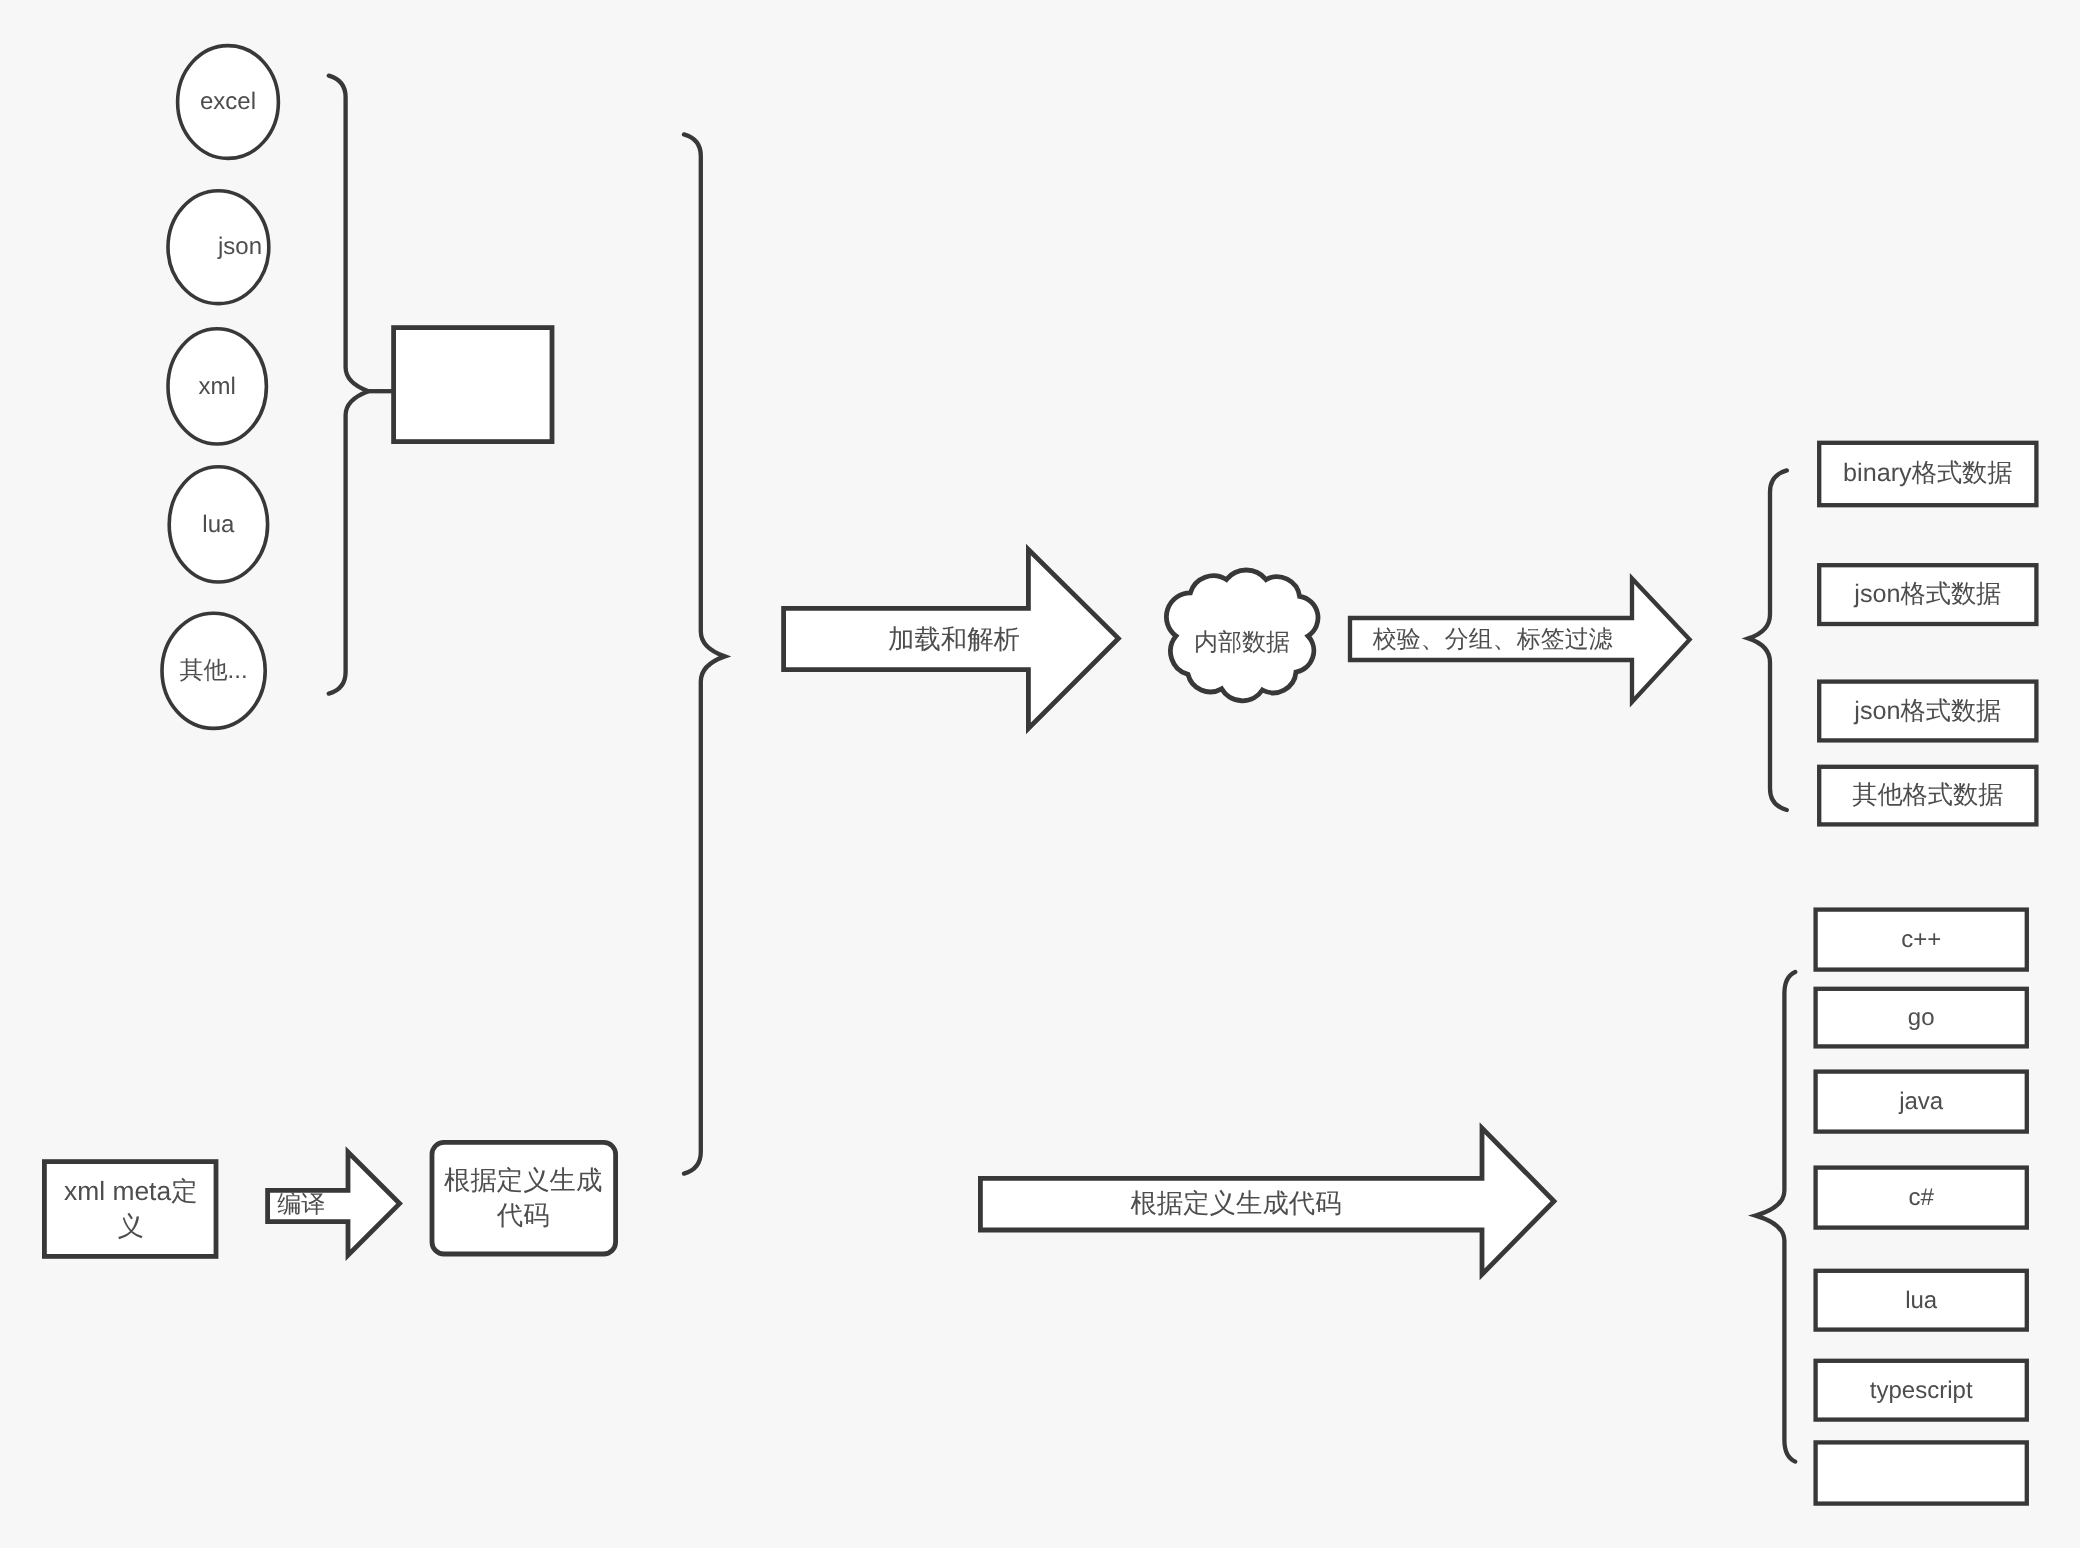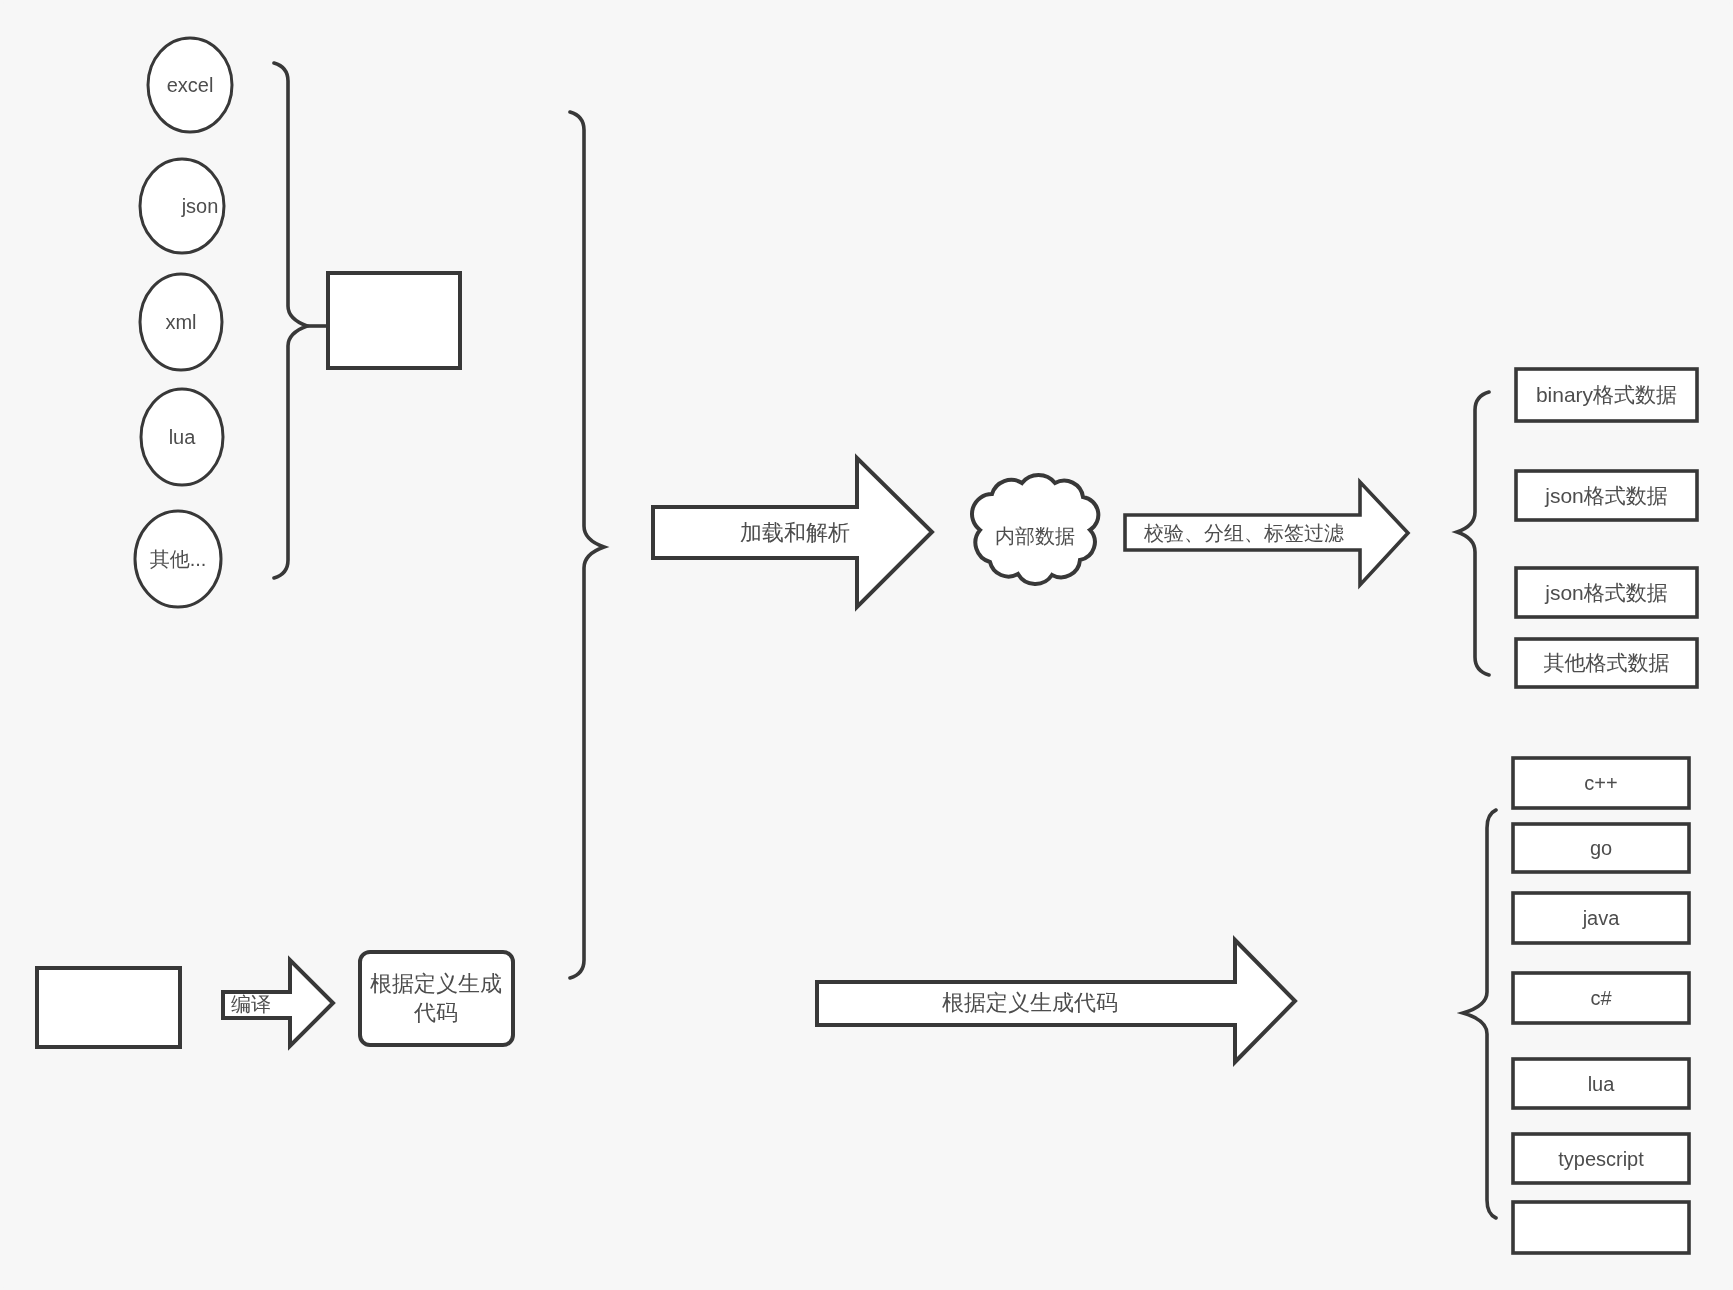--- a/index.html
+++ b/index.html
@@ -101,20 +101,21 @@
 
   <div class="lbl f22 nowrap" style="left:675px;top:511px;width:240px;height:44px">加载和解析</div>
   <div class="lbl f20 nowrap" style="left:975px;top:515px;width:120px;height:42px">内部数据</div>
   <div class="lbl f21 nowrap" style="left:1516px;top:369px;width:181px;height:52px">binary格式数据</div>
 
   <div class="lbl f20 nowrap" style="left:1128px;top:511px;width:232px;height:44px">校验、分组、标签过滤</div>
   <div class="lbl f21 nowrap" style="left:1516px;top:471px;width:181px;height:49px">json格式数据</div>
   <div class="lbl f21 nowrap" style="left:1516px;top:568px;width:181px;height:49px">json格式数据</div>
   <div class="lbl f21 nowrap" style="left:1516px;top:639px;width:181px;height:48px">其他格式数据</div>
 
+  <div class="lbl f22" style="left:49px;top:968px;width:120px;height:79px">xml meta定义</div>
   <div class="lbl f20 nowrap" style="left:215px;top:983px;width:72px;height:42px">编译</div>
   <div class="lbl f22" style="left:366px;top:952px;width:140px;height:93px">根据定义生成代码</div>
   <div class="lbl f22 nowrap" style="left:880px;top:981px;width:300px;height:44px">根据定义生成代码</div>
 
   <div class="lbl f20 nowrap" style="left:1513px;top:758px;width:176px;height:50px">c++</div>
   <div class="lbl f20 nowrap" style="left:1513px;top:824px;width:176px;height:48px">go</div>
   <div class="lbl f20 nowrap" style="left:1513px;top:893px;width:176px;height:50px">java</div>
   <div class="lbl f20 nowrap" style="left:1513px;top:973px;width:176px;height:50px">c#</div>
   <div class="lbl f20 nowrap" style="left:1513px;top:1059px;width:176px;height:49px">lua</div>
   <div class="lbl f20 nowrap" style="left:1513px;top:1134px;width:176px;height:49px">typescript</div>

